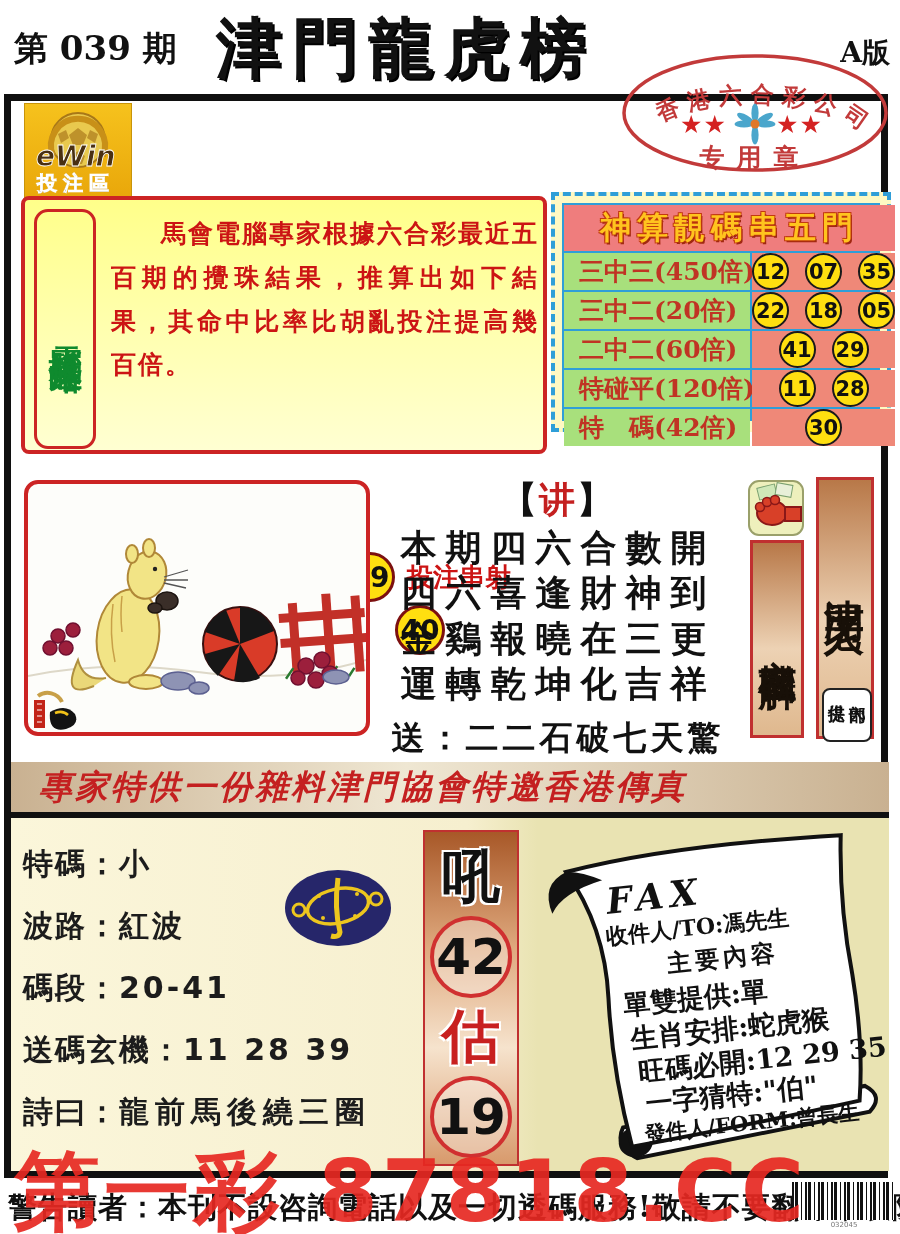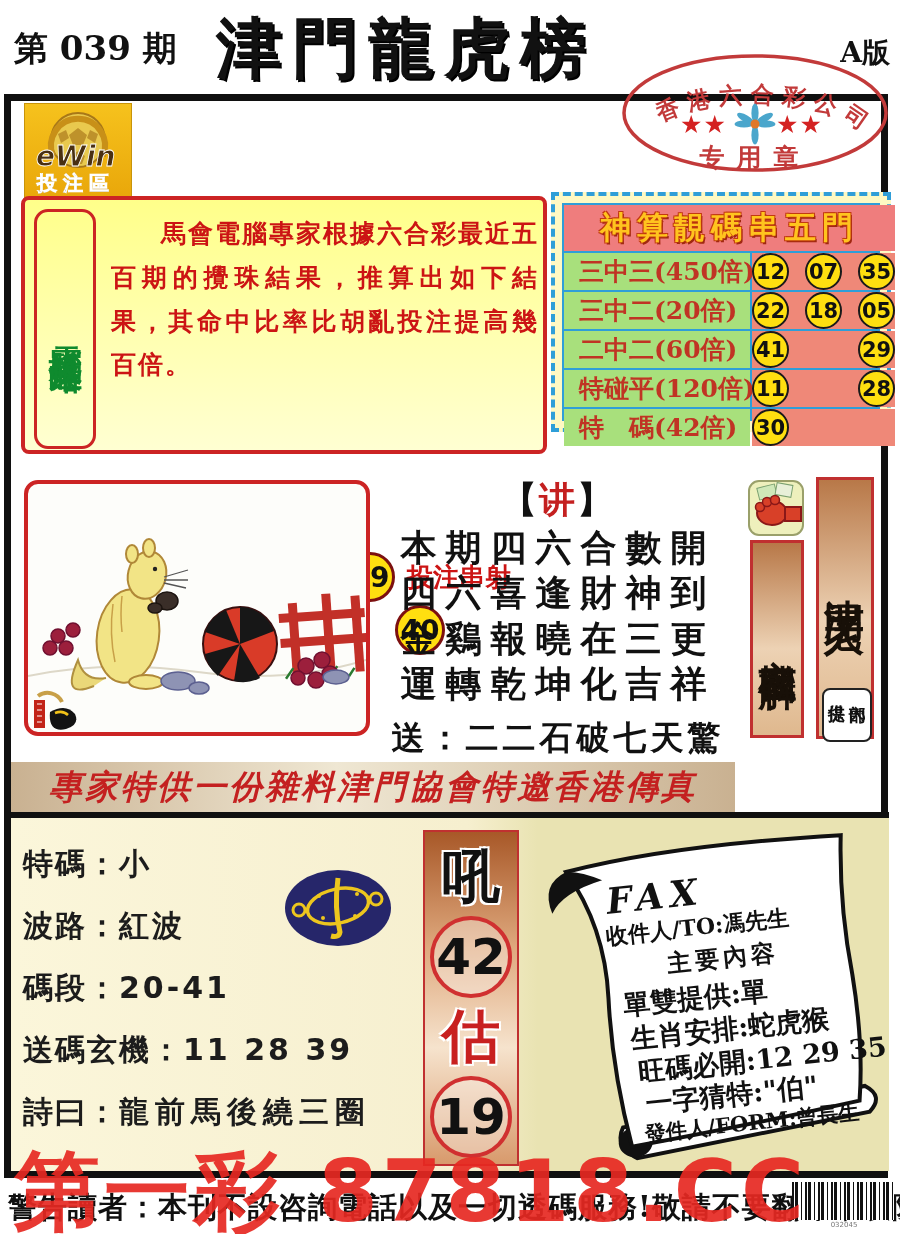--- a/index.html
+++ b/index.html
@@ -47,21 +47,21 @@
   .tbox{left:551px;top:192px;width:340px;height:240px;box-sizing:border-box;
     border:4px dashed #2f9ed8;background:#fef9c3;padding:7px}
   .ttable{width:100%;height:100%;box-sizing:border-box;background:#2f9ed8;
     display:grid;grid-template-columns:186px 1fr;grid-template-rows:46px repeat(5,1fr);gap:2px;
     border:2px solid #2f9ed8}
   .ttitle{grid-column:1/3;background:#ef7d7d;display:flex;align-items:center;justify-content:center;
     font-family:"DejaVu Serif",serif;font-weight:900;font-size:31px;letter-spacing:6px;color:#ffc41e;
     text-shadow:-1px -1px 0 #c23a10,1px -1px 0 #c23a10,-1px 1px 0 #c23a10,1.5px 1.5px 0 #a02810}
   .tlabel{background:#a8e07c;display:flex;align-items:center;padding-left:15px;
     font-family:"DejaVu Serif",serif;font-weight:bold;font-size:25px;color:#c03424;white-space:nowrap}
-  .tvals{background:#ef8878;display:flex;align-items:center;justify-content:space-between;gap:16px}
+  .tvals{background:#ef8878;display:flex;align-items:center;justify-content:center;gap:16px}
 
   
   .artbox{left:24px;top:480px;width:346px;height:256px;box-sizing:border-box;border:4px solid #cc2424;
     border-radius:14px;background:#fdfdfa;overflow:hidden}
   .poem{left:372px;top:476px;width:372px;text-align:center;font-family:"DejaVu Serif",serif}
   .poem-title{font-size:36px;font-weight:900;letter-spacing:2px}
   .poem-title .red{color:#c42020}
   .poem-line{font-size:36px;font-weight:bold;letter-spacing:9px;line-height:1.26;white-space:nowrap}
   .poem-footer{font-size:33px;font-weight:bold;letter-spacing:4px;margin-top:10px;white-space:nowrap}
   .strip{box-sizing:border-box;border:3px solid #c03030;
@@ -72,23 +72,23 @@
   .strip.mystery{left:750px;top:540px;width:54px;height:198px;font-size:38px;letter-spacing:5px}
   .strip.elder{left:816px;top:477px;width:58px;height:262px;font-size:40px;letter-spacing:6px;
     padding-bottom:58px}
   .fist-icon{left:746px;top:478px;width:60px;height:60px;z-index:5}
   .note-box{left:822px;top:688px;width:50px;height:54px;background:#fff;border:2px solid #222;
     border-radius:8px;display:flex;justify-content:center;gap:2px;z-index:6;box-sizing:border-box;padding-top:2px}
   .note-col{writing-mode:vertical-rl;text-orientation:upright;font-family:"DejaVu Serif",serif;
     font-weight:bold;font-size:17px;line-height:1.1}
 
   
-  .banner{left:11px;top:762px;width:724px;height:50px;box-sizing:border-box;
+  .banner{left:11px;top:762px;width:878px;height:50px;box-sizing:border-box;
     background:linear-gradient(90deg,#c9b191,#efe7d3 45%,#c9b191);
-    display:flex;align-items:center;justify-content:center;padding:0 28px}
+    display:flex;align-items:center;justify-content:flex-start;padding:0 28px}
   .banner span{font-family:"DejaVu Serif",serif;font-style:italic;font-weight:900;font-size:33px;
     color:#c42020;letter-spacing:3px;white-space:nowrap}
 
   
   .bottom{left:11px;top:812px;width:878px;height:359px;box-sizing:border-box;border-top:6px solid #101010;
     background:linear-gradient(90deg,#fbf6da 0%,#f6efcf 52%,#e9e3b2 60%,#e9e3b2 100%)}
   .tips{position:absolute;left:12px;top:26px;width:400px}
   .tip-line{font-family:"DejaVu Serif",serif;font-weight:bold;font-size:30px;color:#1c1c1c;
     margin-bottom:21px;white-space:nowrap;letter-spacing:2px}
   .tip-line .val{font-family:"DejaVu Sans",sans-serif;font-weight:bold;letter-spacing:3px}

